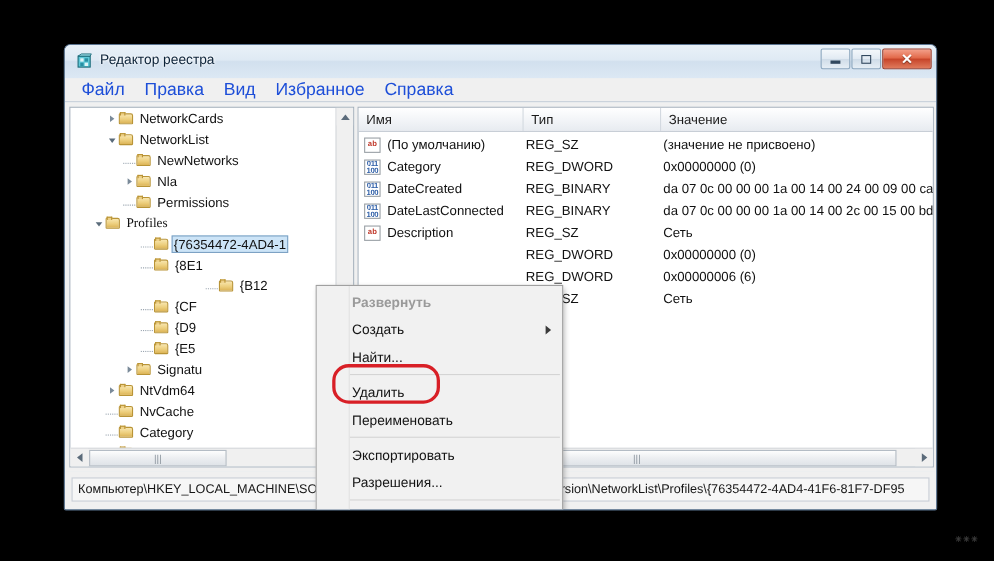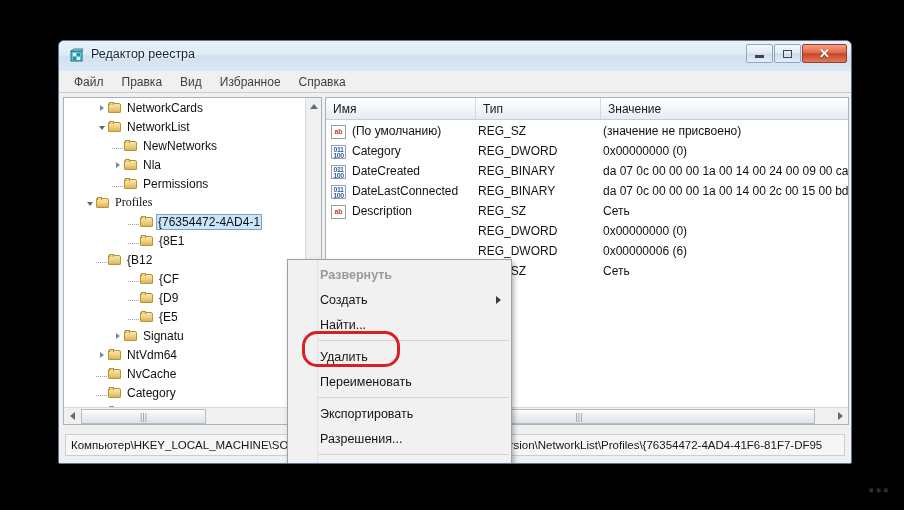--- a/index.html
+++ b/index.html
@@ -64,21 +64,21 @@
   .menubar {
     position: absolute; left: 0; top: 30px;
     width: 100%; height: 22px;
     background: #f0f0f0;
     border-bottom: 1px solid #c3cdd8;
     box-sizing: border-box;
     display: flex; align-items: center;
     padding-left: 6px;
   }
   .menuitem {
-    font-size: 12px; color: #404040;
+    font-size: 16px; color: #1d4ed8;
     padding: 2px 9px;
     white-space: nowrap;
   }
 
   
   .panes {
     position: absolute; left: 0; top: 52px;
     width: 100%; height: 336px;
     background: #f0f0f0;
   }
@@ -406,21 +406,21 @@
               <span class="folder"></span>
               <span class="tlabel">{76354472-4AD4-1</span>
             </div>
             <div class="tnode" style="padding-left: 64px;">
               <span class="expander">
                 <span class="dots" style="border-bottom:1px dotted #9aa5b0;display:block;height:6px;"></span>
               </span>
               <span class="folder"></span>
               <span class="tlabel">{8E1</span>
             </div>
-            <div class="tnode" style="padding-left: 32px;">
+            <div class="tnode" style="padding-left: 96px; margin-left: 27px;">
               <span class="expander">
                 <span class="dots" style="border-bottom:1px dotted #9aa5b0;display:block;height:6px;"></span>
               </span>
               <span class="folder"></span>
               <span class="tlabel">{B12</span>
             </div>
             <div class="tnode" style="padding-left: 64px;">
               <span class="expander">
                 <span class="dots" style="border-bottom:1px dotted #9aa5b0;display:block;height:6px;"></span>
               </span>

